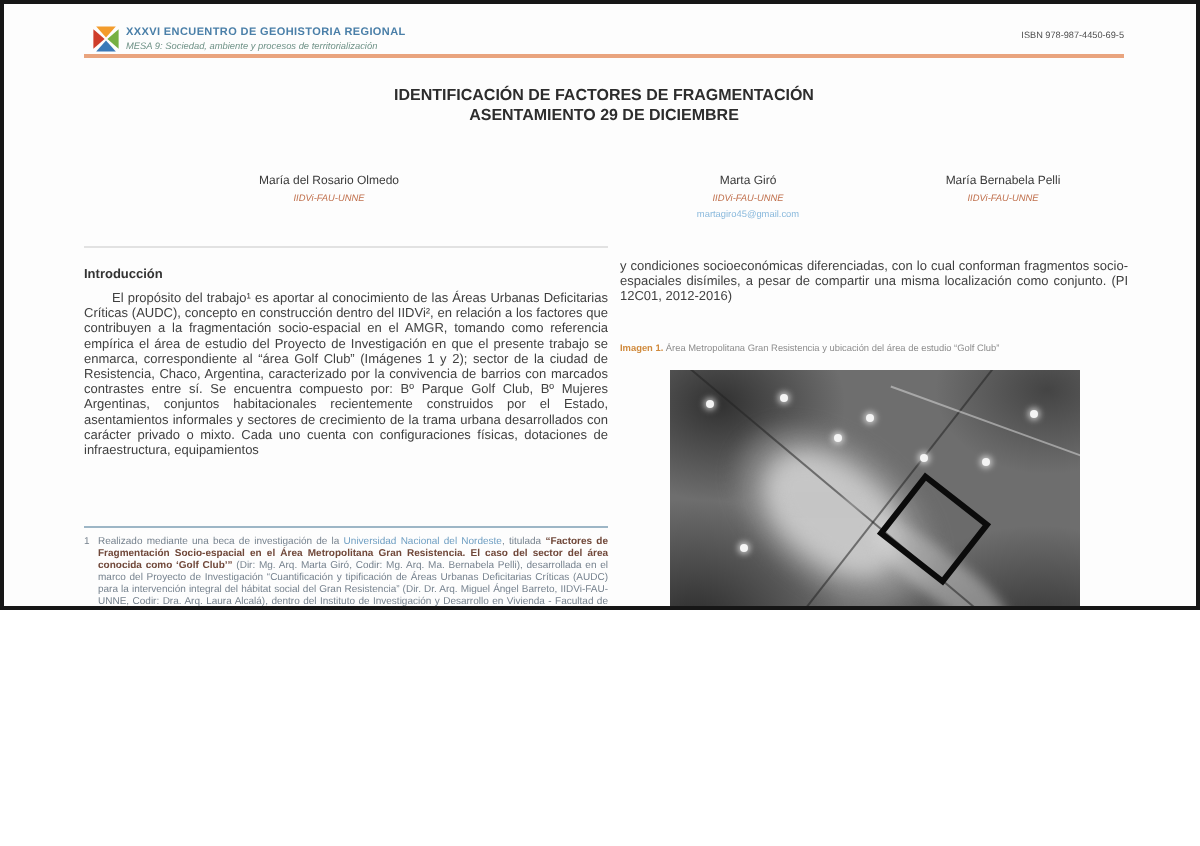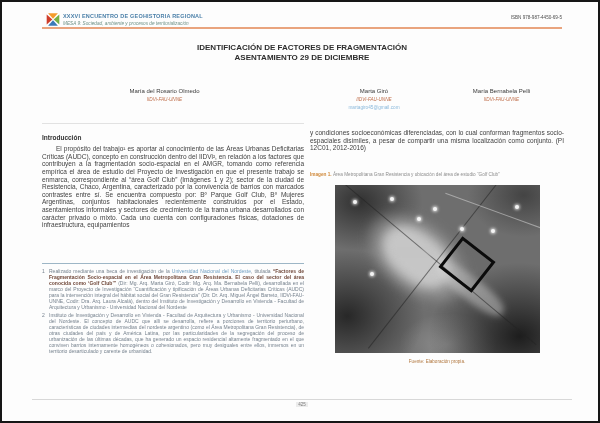--- a/index.html
+++ b/index.html
@@ -1,17 +1,17 @@
 <!DOCTYPE html>
 <html><head>
 <meta charset="utf-8">
 <style>
   html,body{margin:0;padding:0;background:#ffffff;}
   .page{
-    position:relative; width:600px; height:423px; box-sizing:border-box;
+    position:relative; width:600px; height:305px; box-sizing:border-box;
     border:2px solid #161616; background:#fdfdfd; overflow:hidden;
     font-family:"Liberation Sans", sans-serif; color:#3e3e3e;
   }
   .abs{position:absolute;}
   
   .sc{position:absolute;}
   .sc > .in{display:block; width:200%; transform:scale(0.5); transform-origin:0 0;}
 
   
   .hdr-title{font-size:11px; font-weight:bold; color:#4a7fa8; letter-spacing:.4px; white-space:nowrap;}

